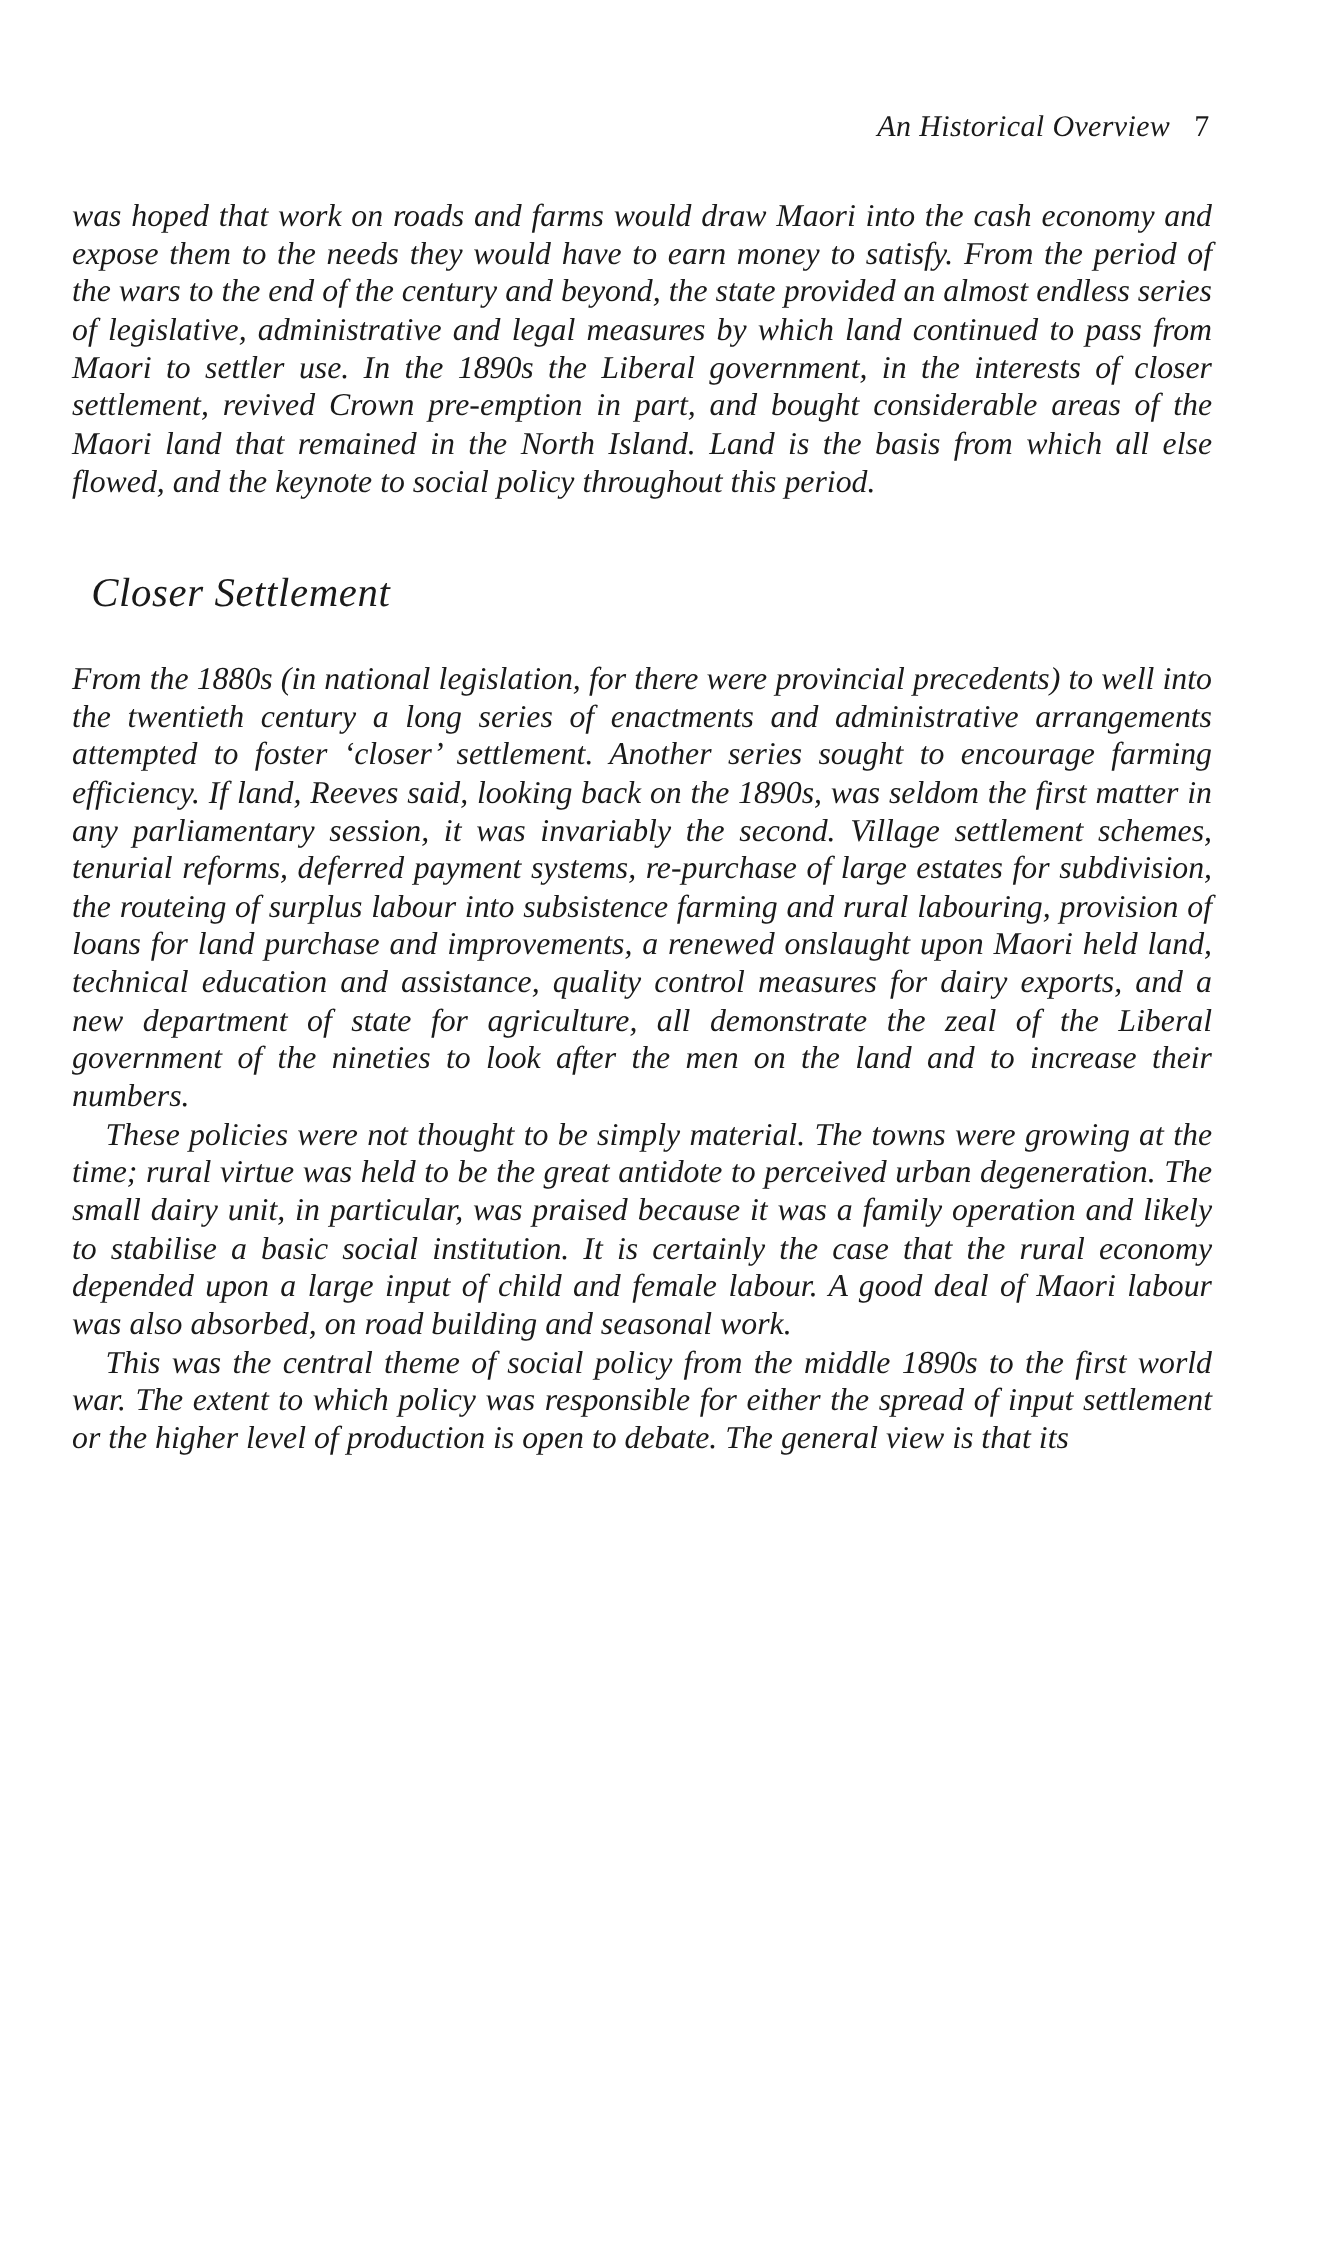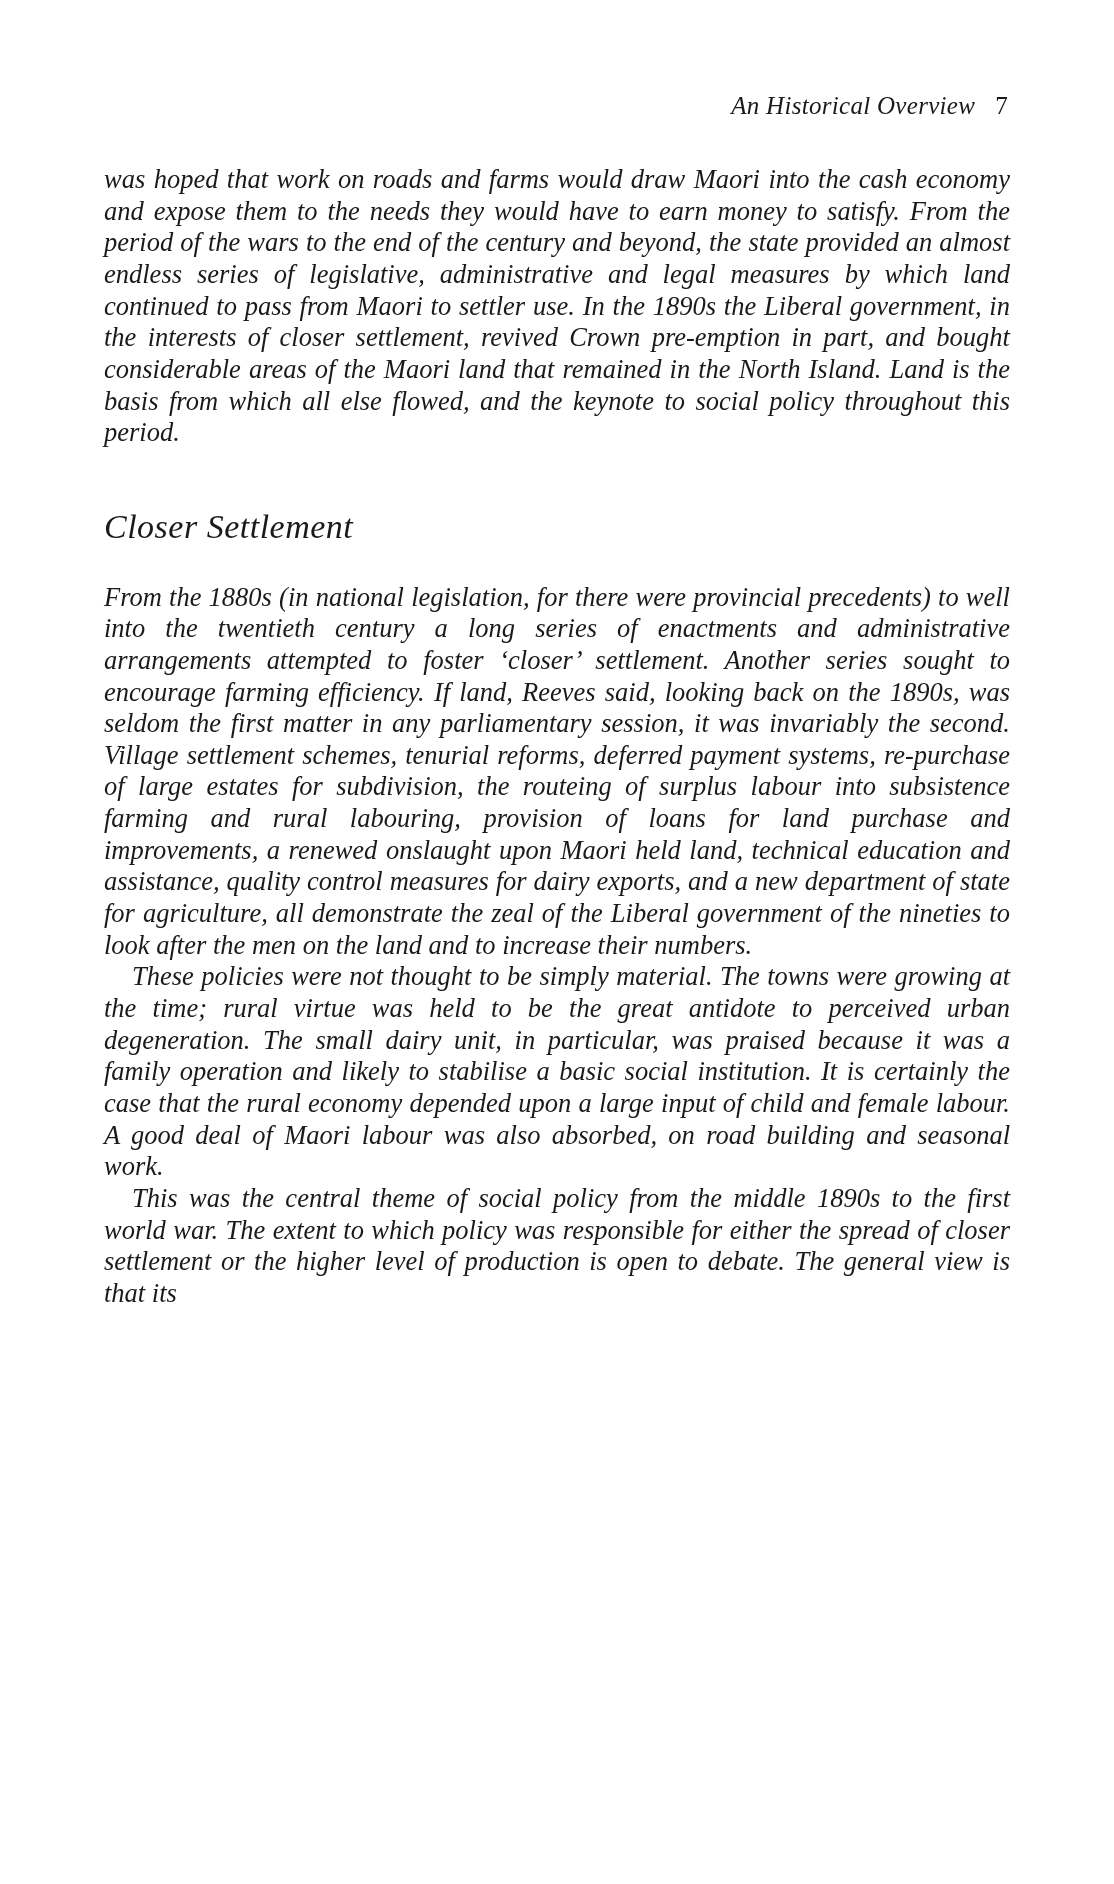--- a/index.html
+++ b/index.html
@@ -15,21 +15,21 @@
     position: relative;
     overflow: hidden;
   }
   .page {
     position: absolute;
     left: 0;
     top: 0;
     width: 1114px;
     height: 1884px;
     box-sizing: border-box;
-    padding: 92px 104px 60px 104px;
+    padding: 92px 104px 60px 60px;
   }
   .running-head {
     text-align: right;
     font-size: 25px;
     letter-spacing: 0.3px;
     margin-bottom: 44px;
     padding-right: 2px;
     white-space: nowrap;
   }
   .running-head .rh-title {
@@ -54,21 +54,21 @@
     font-style: italic;
   }
   p.para.indent {
     text-indent: 28px;
   }
   h2.section-heading {
     font-family: "Liberation Serif", serif;
     font-style: italic;
     font-weight: normal;
     font-size: 34px;
-    margin: 58px 0 34px 0;
+    margin: 58px 0 34px 16px;
     letter-spacing: 0.5px;
   }
 </style>
 </head>
 <body>
 
 <div class="page">
 
   <div class="running-head">
     <span class="rh-title">An Historical Overview</span><span class="rh-page">7</span>
@@ -76,16 +76,16 @@
 
   <div class="body-text">
     <p class="para">was hoped that work on roads and farms would draw Maori into the cash economy and expose them to the needs they would have to earn money to satisfy. From the period of the wars to the end of the century and beyond, the state provided an almost endless series of legislative, administrative and legal measures by which land continued to pass from Maori to settler use. In the 1890s the Liberal government, in the interests of closer settlement, revived Crown pre-emption in part, and bought considerable areas of the Maori land that remained in the North Island. Land is the basis from which all else flowed, and the keynote to social policy throughout this period.</p>
 
     <h2 class="section-heading">Closer Settlement</h2>
 
     <p class="para">From the 1880s (in national legislation, for there were provincial precedents) to well into the twentieth century a long series of enactments and administrative arrangements attempted to foster ‘closer’ settlement. Another series sought to encourage farming efficiency. If land, Reeves said, looking back on the 1890s, was seldom the first matter in any parliamentary session, it was invariably the second. Village settlement schemes, tenurial reforms, deferred payment systems, re-purchase of large estates for subdivision, the routeing of surplus labour into subsistence farming and rural labouring, provision of loans for land purchase and improvements, a renewed onslaught upon Maori held land, technical education and assistance, quality control measures for dairy exports, and a new department of state for agriculture, all demonstrate the zeal of the Liberal government of the nineties to look after the men on the land and to increase their numbers.</p>
 
     <p class="para indent">These policies were not thought to be simply material. The towns were growing at the time; rural virtue was held to be the great antidote to perceived urban degeneration. The small dairy unit, in particular, was praised because it was a family operation and likely to stabilise a basic social institution. It is certainly the case that the rural economy depended upon a large input of child and female labour. A good deal of Maori labour was also absorbed, on road building and seasonal work.</p>
 
-    <p class="para indent">This was the central theme of social policy from the middle 1890s to the first world war. The extent to which policy was responsible for either the spread of closer settlement or the higher level of production is open to debate. The general view is that its</p>
+    <p class="para indent">This was the central theme of social policy from the middle 1890s to the first world war. The extent to which policy was responsible for either the spread of input settlement or the higher level of production is open to debate. The general view is that its</p>
   </div>
 
 </div>
 
 </body></html>

